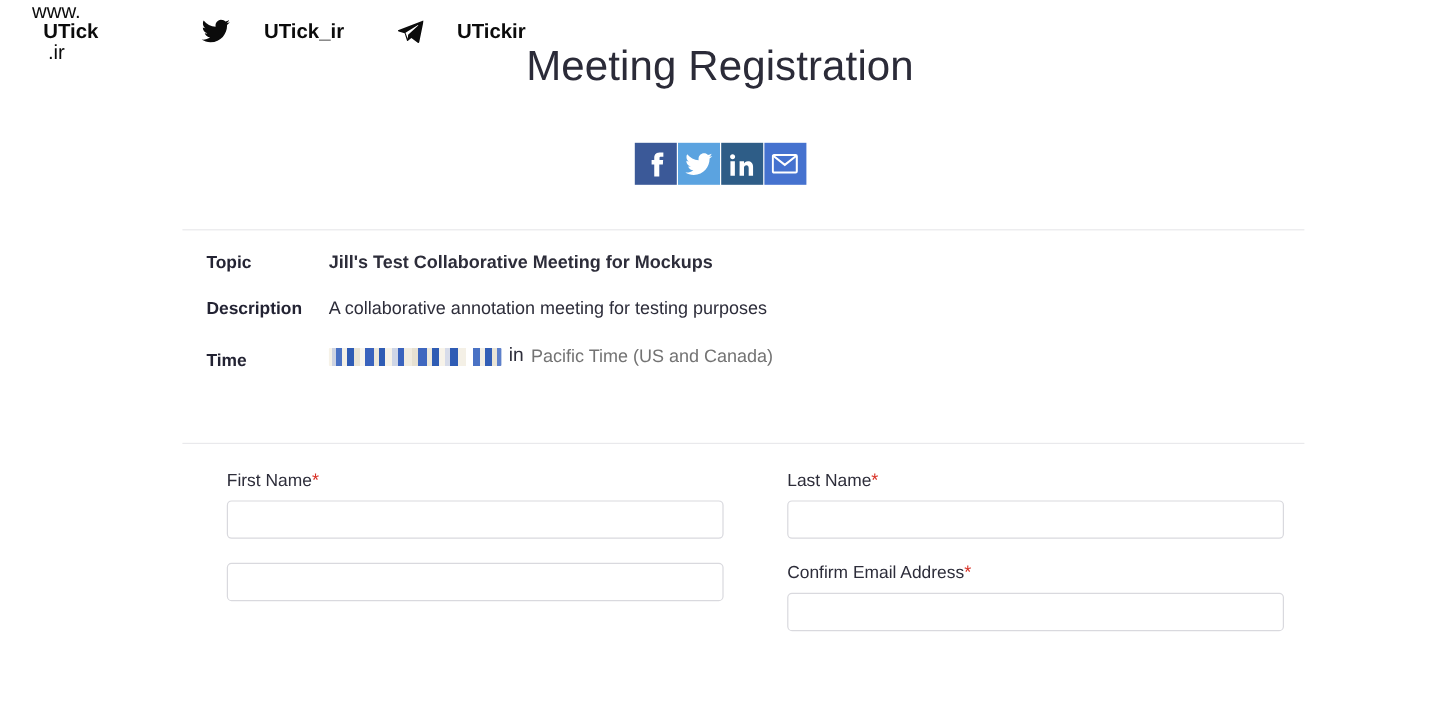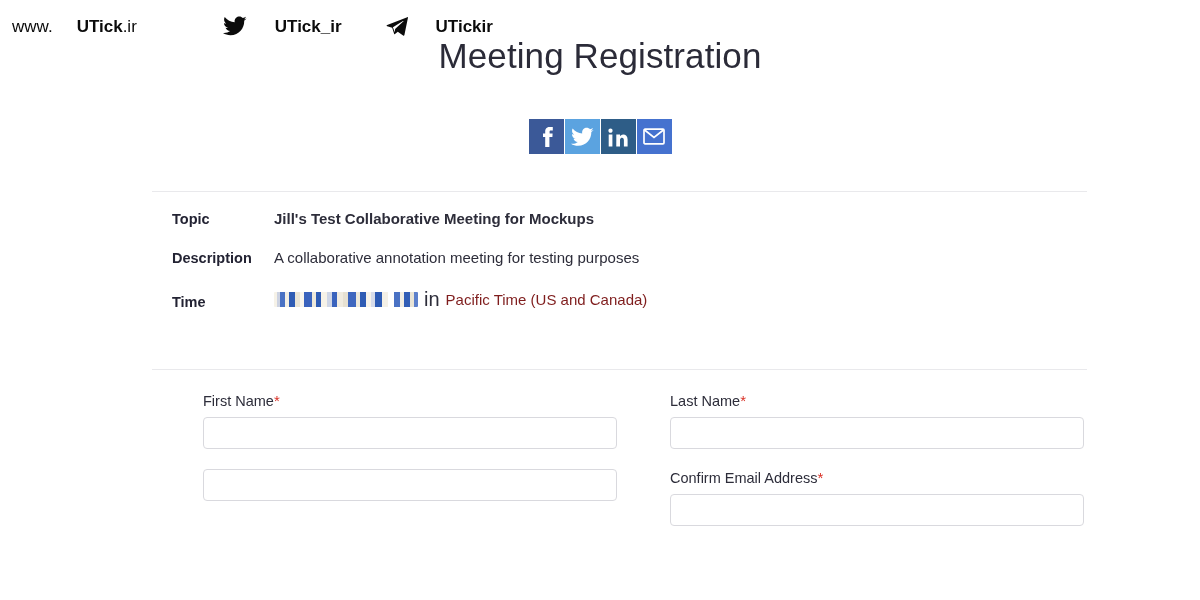--- a/index.html
+++ b/index.html
@@ -30,21 +30,21 @@
     gap: 0;
   }
   .wm-item {
     display: flex;
     align-items: center;
     color: #0b0b0b;
     font-size: 17px;
     line-height: 1;
     white-space: nowrap;
   }
-  .wm-site { margin-right: 86px; }
+  .wm-site { margin-right: 86px; flex-direction: column; }
   .wm-tw   { margin-right: 44px; }
   .wm-light { font-weight: 400; }
   .wm-bold  { font-weight: 700; padding-left: 24px; }
   .wm-glyph {
     display: inline-block;
     margin-right: 4px;
     line-height: 0;
   }
   .wm-glyph svg { display: block; }
 
@@ -157,34 +157,34 @@
         #2f5cb4 101px, #2f5cb4 108px,
         #f4f0e6 108px, #f4f0e6 114px,
         #ffffff 114px, #ffffff 120px,
         #4a72c4 120px, #4a72c4 126px,
         #f2eee4 126px, #f2eee4 130px,
         #325eb6 130px, #325eb6 136px,
         #e9e4d6 136px, #e9e4d6 140px,
         #5d80cb 140px, #5d80cb 144px);
   }
   .tz-link {
-    color: #7f1d1d;
+    color: #737373;
     text-decoration: none;
     font-size: 15px;
     cursor: pointer;
   }
   .in-word {
     color: #2d2d3a;
-    font-size: 20px;
+    font-size: 16px;
   }
 
   
   .form {
     position: absolute;
-    left: 203px;
+    left: 189px;
     top: 392px;
     width: 882px;
   }
   .form-row {
     display: flex;
     gap: 53px;
     margin-bottom: 20px;
   }
   .field { width: 414px; }
   .field-label {

